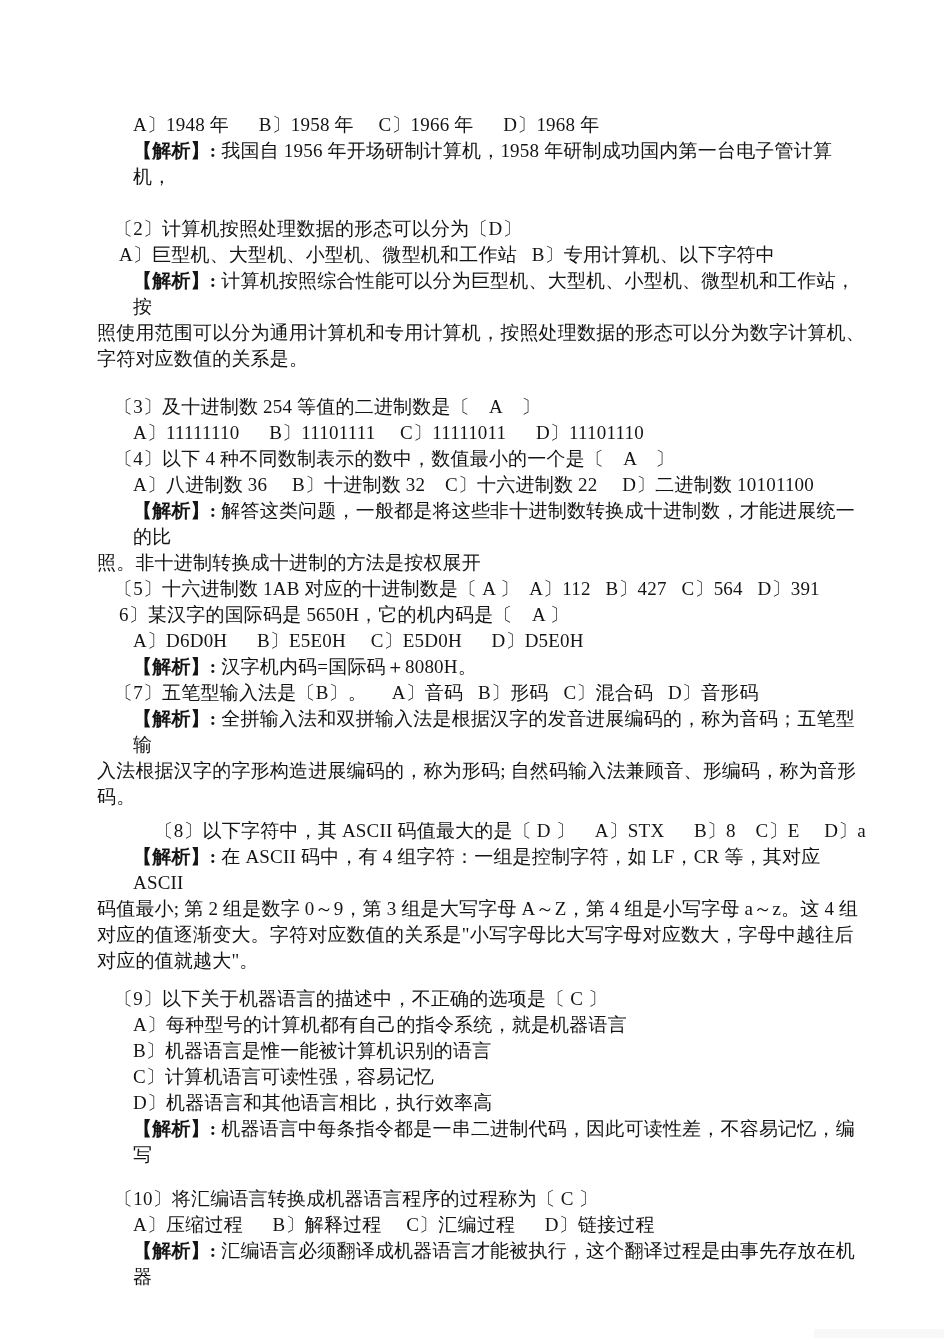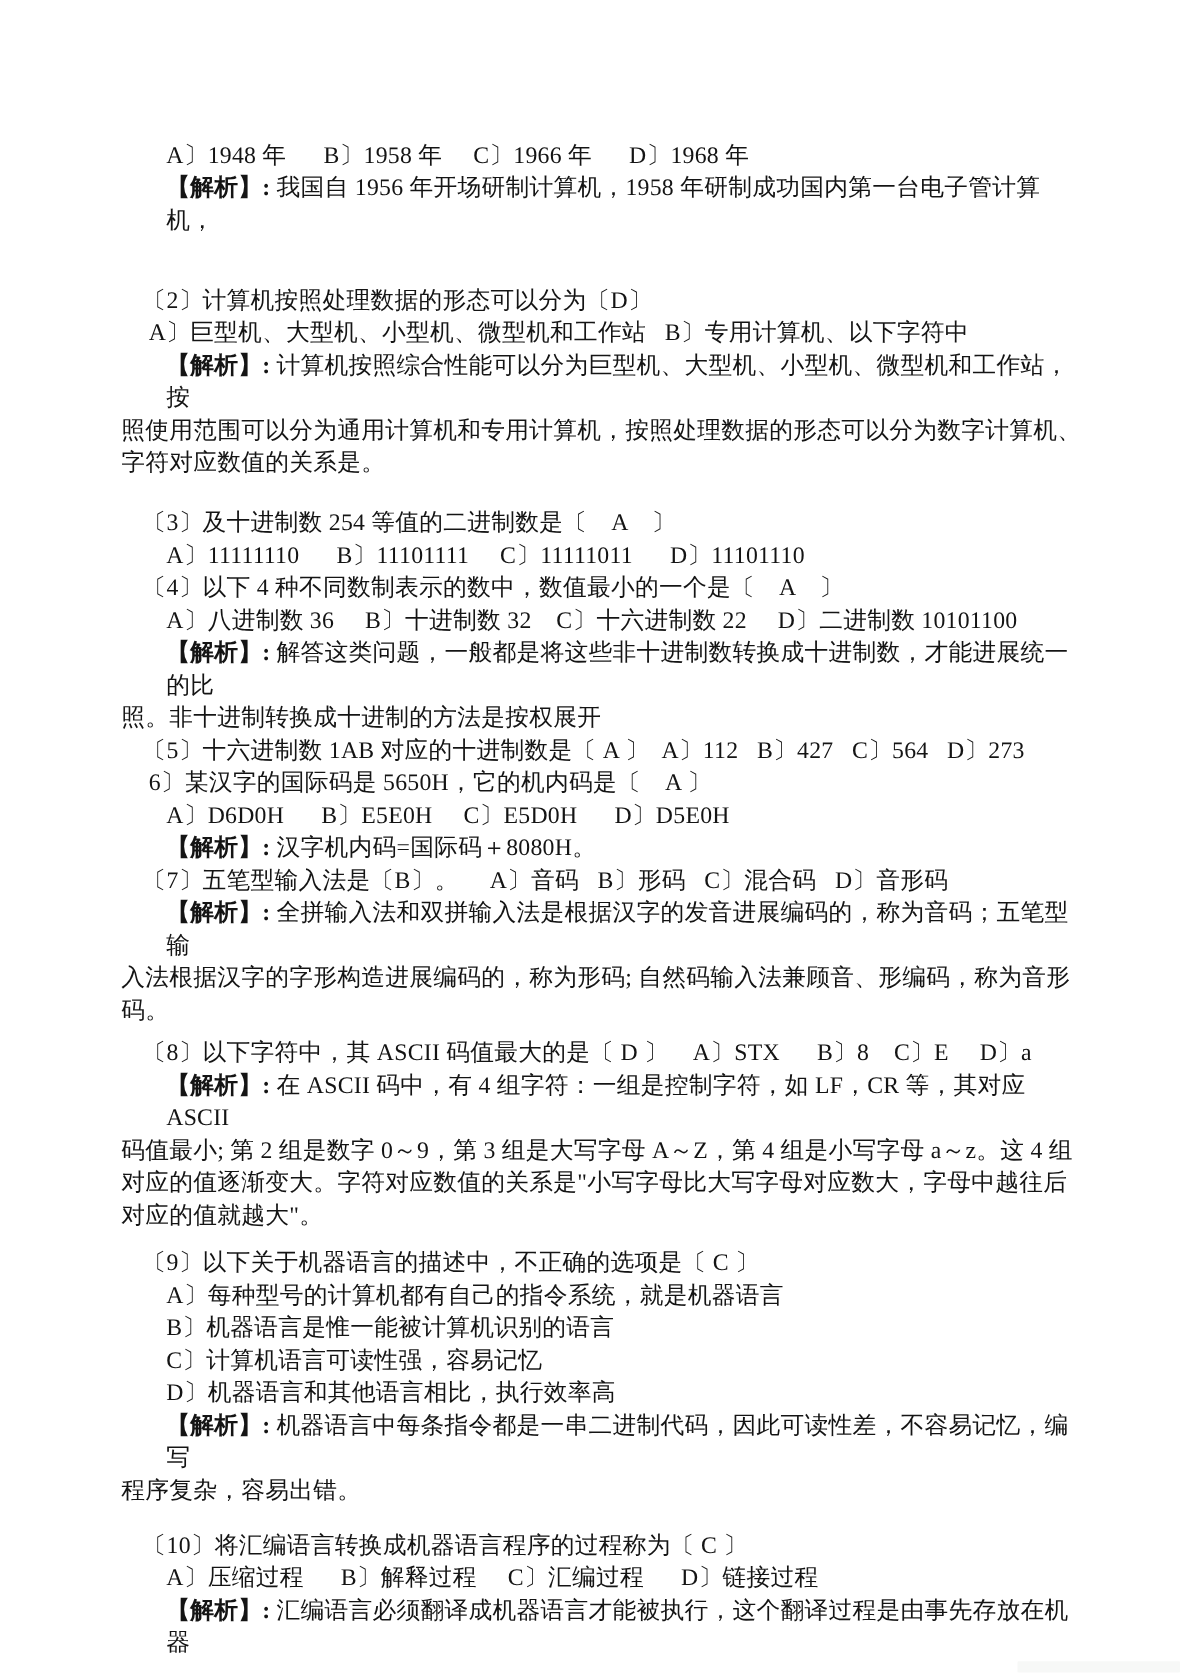--- a/index.html
+++ b/index.html
@@ -5,23 +5,23 @@
   html,body{margin:0;padding:0;background:#ffffff;}
   body{width:950px;height:1341px;overflow:hidden;
        font-family:"Liberation Serif","DejaVu Serif",serif;color:#141414;}
   .page{box-sizing:border-box;width:950px;height:1341px;position:relative;
         background:#ffffff;padding:112px 84px 0 97px;}
   .line{font-size:19px;line-height:26px;white-space:pre-wrap;
         letter-spacing:0.2px;}
   .i0{padding-left:0;}
   .i1{padding-left:17px;}
   .i2{padding-left:36px;}
-  .gap1{margin-top:38px;}
+  .gap1{margin-top:26px;}
   .gap2{margin-top:22px;}
-  .gap3{margin-top:8px;}
+  .gap3{margin-top:8px;text-align:right;}
   .gap4{margin-top:12px;}
   .gap5{margin-top:18px;}
   .jx{font-weight:bold;}
   .watermark{position:absolute;right:6px;bottom:3px;width:130px;height:9px;
              background:#f3f5f3;opacity:.7;border-radius:1px;}
 </style>
 </head>
 <body>
 
 <div class="page">
@@ -32,38 +32,37 @@
       <div class="line i1"><span> A〕巨型机、大型机、小型机、微型机和工作站   B〕专用计算机、以下字符中</span></div>
       <div class="line i2"><span class="jx">【解析】:</span><span> 计算机按照综合性能可以分为巨型机、大型机、小型机、微型机和工作站，按</span></div>
       <div class="line i0"><span>照使用范围可以分为通用计算机和专用计算机，按照处理数据的形态可以分为数字计算机、</span></div>
       <div class="line i0"><span>字符对应数值的关系是。</span></div>
       <div class="line i1 gap2"><span>〔3〕及十进制数 254 等值的二进制数是〔　A　〕</span></div>
       <div class="line i2"><span>A〕11111110      B〕11101111     C〕11111011      D〕11101110</span></div>
       <div class="line i1"><span>〔4〕以下 4 种不同数制表示的数中，数值最小的一个是〔　A　〕</span></div>
       <div class="line i2"><span>A〕八进制数 36     B〕十进制数 32    C〕十六进制数 22     D〕二进制数 10101100</span></div>
       <div class="line i2"><span class="jx">【解析】:</span><span> 解答这类问题，一般都是将这些非十进制数转换成十进制数，才能进展统一的比</span></div>
       <div class="line i0"><span>照。非十进制转换成十进制的方法是按权展开</span></div>
-      <div class="line i1"><span>〔5〕十六进制数 1AB 对应的十进制数是〔 A 〕  A〕112   B〕427   C〕564   D〕273</span></div>
+      <div class="line i1"><span>〔5〕十六进制数 1AB 对应的十进制数是〔 A 〕  A〕112   B〕427   C〕564   D〕391</span></div>
       <div class="line i1"><span> 6〕某汉字的国际码是 5650H，它的机内码是〔　A 〕</span></div>
       <div class="line i2"><span>A〕D6D0H      B〕E5E0H     C〕E5D0H      D〕D5E0H</span></div>
       <div class="line i2"><span class="jx">【解析】:</span><span> 汉字机内码=国际码＋8080H。</span></div>
       <div class="line i1"><span>〔7〕五笔型输入法是〔B〕。     A〕音码   B〕形码   C〕混合码   D〕音形码</span></div>
       <div class="line i2"><span class="jx">【解析】:</span><span> 全拼输入法和双拼输入法是根据汉字的发音进展编码的，称为音码；五笔型输</span></div>
       <div class="line i0"><span>入法根据汉字的字形构造进展编码的，称为形码; 自然码输入法兼顾音、形编码，称为音形</span></div>
       <div class="line i0"><span>码。</span></div>
       <div class="line i1 gap3"><span>〔8〕以下字符中，其 ASCII 码值最大的是〔 D 〕    A〕STX      B〕8    C〕E     D〕a</span></div>
       <div class="line i2"><span class="jx">【解析】:</span><span> 在 ASCII 码中，有 4 组字符：一组是控制字符，如 LF，CR 等，其对应 ASCII</span></div>
       <div class="line i0"><span>码值最小; 第 2 组是数字 0～9，第 3 组是大写字母 A～Z，第 4 组是小写字母 a～z。这 4 组</span></div>
       <div class="line i0"><span>对应的值逐渐变大。字符对应数值的关系是"小写字母比大写字母对应数大，字母中越往后</span></div>
       <div class="line i0"><span>对应的值就越大"。</span></div>
       <div class="line i1 gap4"><span>〔9〕以下关于机器语言的描述中，不正确的选项是〔 C 〕</span></div>
       <div class="line i2"><span>A〕每种型号的计算机都有自己的指令系统，就是机器语言</span></div>
       <div class="line i2"><span>B〕机器语言是惟一能被计算机识别的语言</span></div>
       <div class="line i2"><span>C〕计算机语言可读性强，容易记忆</span></div>
       <div class="line i2"><span>D〕机器语言和其他语言相比，执行效率高</span></div>
       <div class="line i2"><span class="jx">【解析】:</span><span> 机器语言中每条指令都是一串二进制代码，因此可读性差，不容易记忆，编写</span></div>
-      <div class="line i0"><span>程序复杂，容易出错。</span></div>
       <div class="line i1 gap5"><span>〔10〕将汇编语言转换成机器语言程序的过程称为〔 C 〕</span></div>
       <div class="line i2"><span>A〕压缩过程      B〕解释过程     C〕汇编过程      D〕链接过程</span></div>
       <div class="line i2"><span class="jx">【解析】:</span><span> 汇编语言必须翻译成机器语言才能被执行，这个翻译过程是由事先存放在机器</span></div>
     </div>
   <div class="watermark"></div>
 </div>
 
 </body></html>

